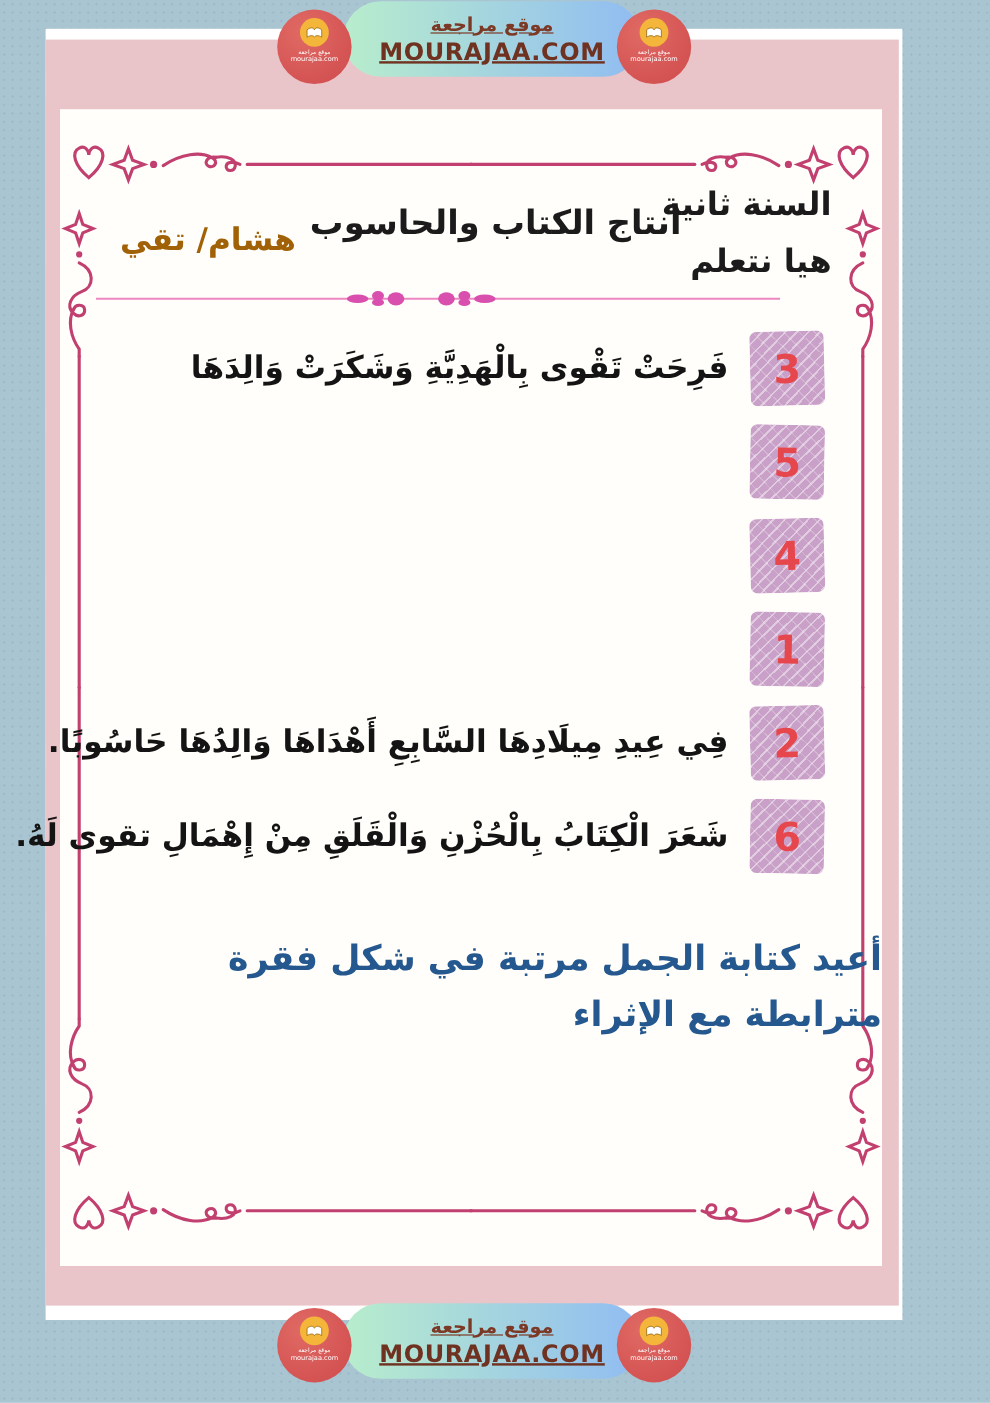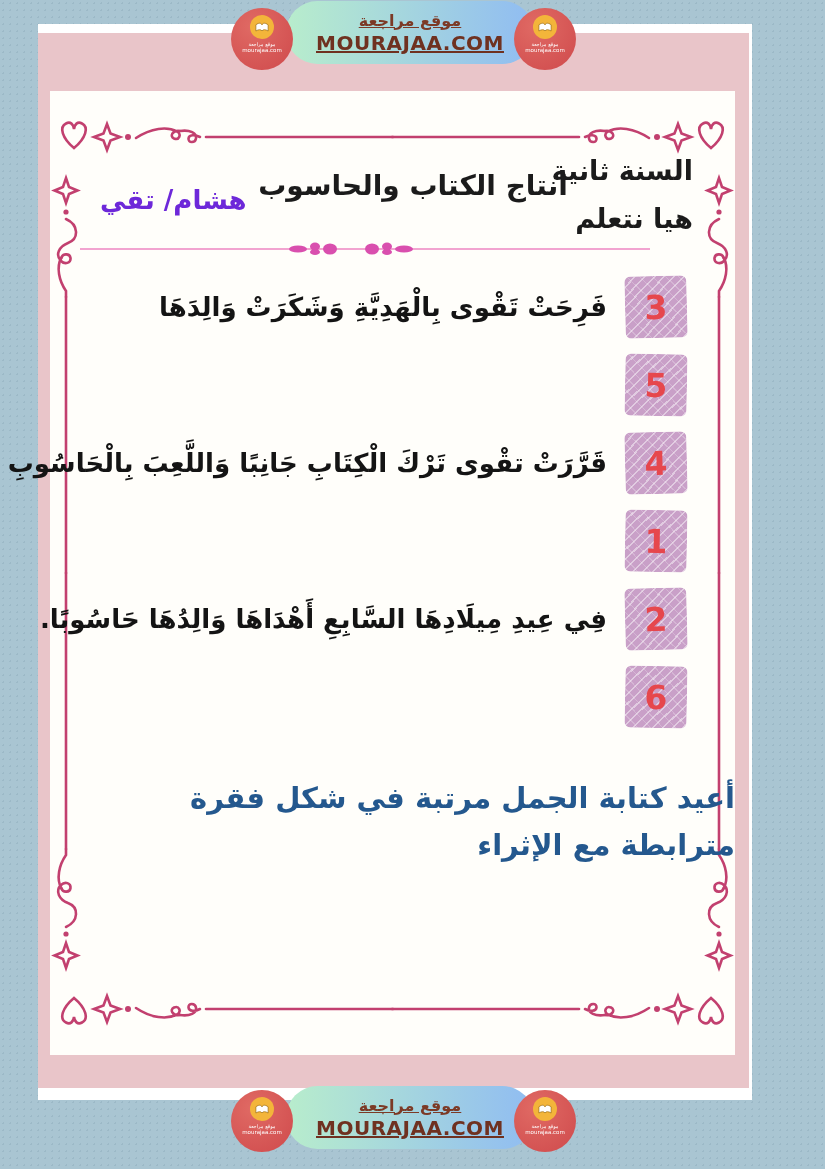--- a/index.html
+++ b/index.html
@@ -11,21 +11,21 @@
     background-size:7px 7px;
   }
   
   .page{position:absolute;left:38px;top:24px;width:714px;height:1076px;background:#ffffff;}
   .pink-margin{position:absolute;left:0;top:9px;right:3px;bottom:12px;background:#e9c5c9;}
   .content{position:absolute;left:12px;top:58px;width:685px;height:964px;background:#fffefa;}
   .frame-svg{position:absolute;left:0;top:0;width:685px;height:964px;}
   
   .grade{position:absolute;top:56px;right:42px;text-align:right;font-size:27px;font-weight:700;color:#1b1b1b;line-height:48px;direction:rtl;}
   .lesson-title{position:absolute;top:78px;left:53%;transform:translateX(-50%);font-size:28px;font-weight:700;color:#1b1b1b;white-space:nowrap;direction:rtl;}
-  .author{position:absolute;top:94px;left:50px;font-size:26px;font-weight:700;color:#6d28d9;direction:rtl;}
+  .author{position:absolute;top:94px;left:50px;font-size:26px;font-weight:700;color:#a16207;direction:rtl;}
   
   .rows{position:absolute;top:184px;right:48px;left:4px;}
   .row{display:flex;direction:rtl;align-items:center;gap:18px;height:64px;margin-bottom:14px;}
   .num-square{
     flex:0 0 auto;width:62px;height:62px;border-radius:6px;
     background:
       repeating-linear-gradient(135deg, rgba(255,255,255,.45) 0 1.5px, rgba(255,255,255,0) 1.5px 7px),
       repeating-linear-gradient(45deg, rgba(255,255,255,.22) 0 1px, rgba(255,255,255,0) 1px 9px),
       #c9a0c8;
     display:flex;align-items:center;justify-content:center;
@@ -119,31 +119,31 @@
         <div class="rows">
           <div class="row">
             <div class="num-square">3</div>
             <div class="txt">فَرِحَتْ تَقْوى بِالْهَدِيَّةِ وَشَكَرَتْ وَالِدَهَا</div>
           </div>
           <div class="row">
             <div class="num-square">5</div>
           </div>
           <div class="row">
             <div class="num-square">4</div>
-            <div class="txt">قَرَّرَتْ تقْوى تَرْكَ الْكِتَابِ جَانِبًا وَاللَّعِبَ بِالْحَاسُوبِ</div>
           </div>
           <div class="row">
             <div class="num-square">1</div>
           </div>
           <div class="row">
             <div class="num-square">2</div>
             <div class="txt">فِي عِيدِ مِيلَادِهَا السَّابِعِ أَهْدَاهَا وَالِدُهَا حَاسُوبًا.</div>
           </div>
           <div class="row">
             <div class="num-square">6</div>
+            <div class="txt">شَعَرَ الْكِتَابُ بِالْحُزْنِ وَالْقَلَقِ مِنْ إِهْمَالِ تقوى لَهُ.</div>
           </div>
         </div>
 
         <div class="instruction">
           <div>أعيد كتابة الجمل مرتبة في شكل فقرة</div>
           <div>مترابطة مع الإثراء</div>
         </div>
 
       </div>
     </div>

